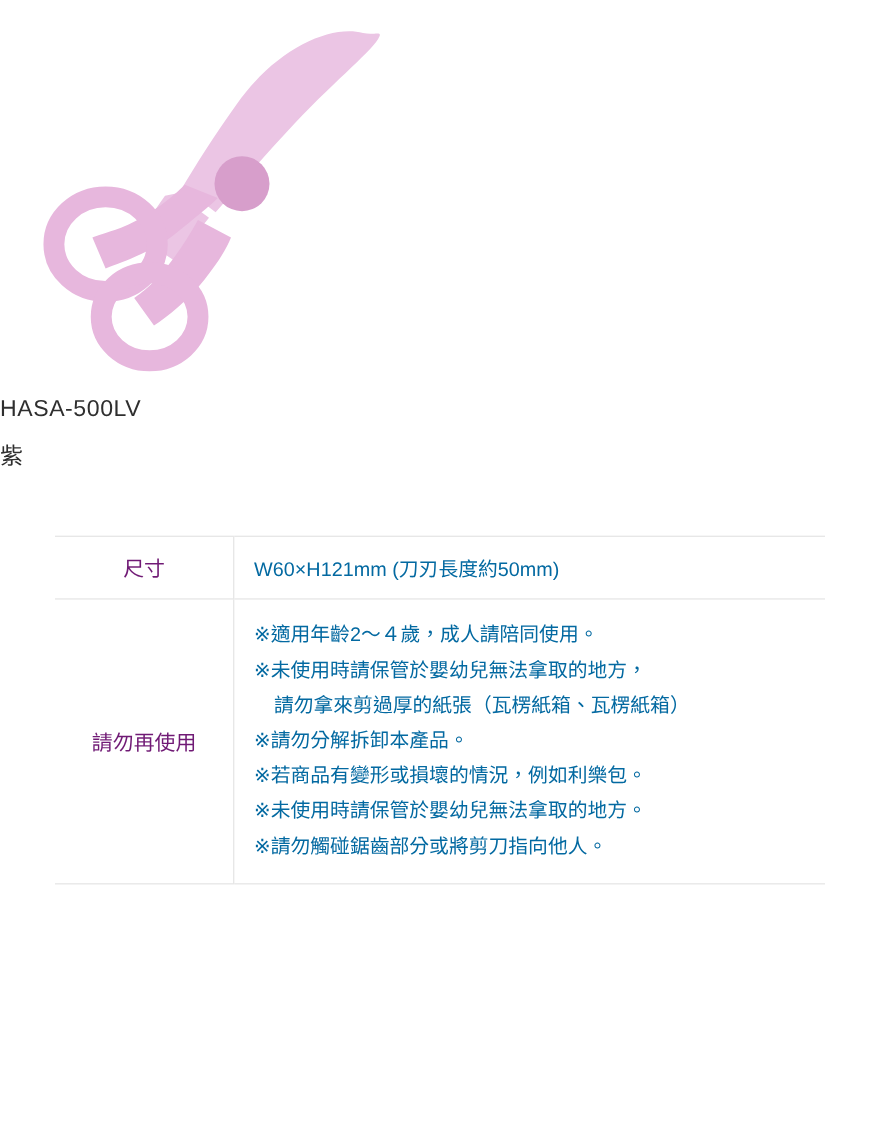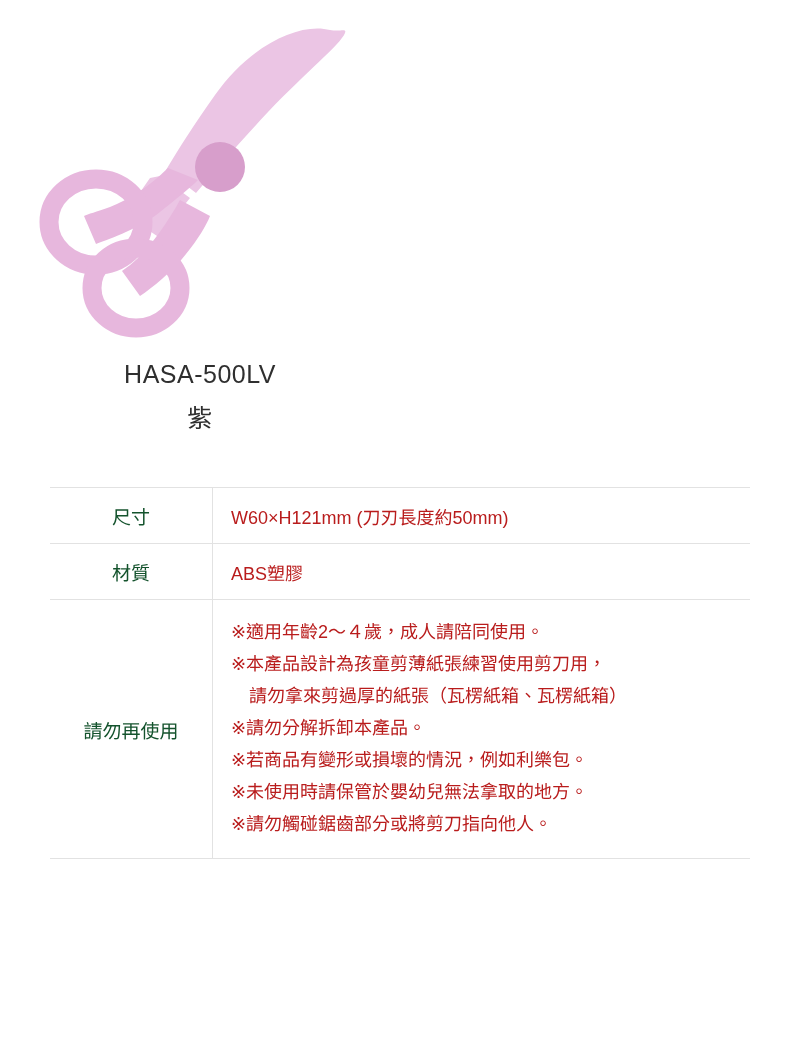--- a/index.html
+++ b/index.html
@@ -40,22 +40,22 @@
     height: 345px;
   }
   .scissors-wrap svg {
     display: block;
   }
 
   .caption {
     position: absolute;
     left: 0;
     width: 400px;
-    text-align: center;
-    font-size: 25px;
+    text-align: left;
+    font-size: 21px;
     letter-spacing: 0.5px;
     color: #2f2f2f;
   }
   .caption.model { top: 360px; }
   .caption.color { top: 398px; }
 
   
   .spec-table {
     position: absolute;
     top: 487px;
@@ -67,28 +67,28 @@
   .spec-table tr {
     border-top: 1px solid #e2e2e2;
     border-bottom: 1px solid #e2e2e2;
   }
   .spec-table th {
     width: 150px;
     font-weight: normal;
     text-align: center;
     vertical-align: middle;
     padding: 14px 6px;
-    color: #14532d;
+    color: #701a75;
     font-size: 19px;
     border-right: 1px solid #e2e2e2;
   }
   .spec-table td {
     padding: 14px 0 14px 18px;
     vertical-align: middle;
-    color: #b91c1c;
+    color: #0369a1;
     font-size: 18px;
   }
   .spec-table tr.notes th {
     vertical-align: middle;
   }
   .spec-table tr.notes td {
     padding-top: 16px;
     padding-bottom: 18px;
   }
   .note-line {
@@ -130,29 +130,25 @@
 
 
 </div>
 
 <table class="spec-table">
   <tbody>
     <tr>
       <th>尺寸</th>
       <td>W60×H121mm (刀刃長度約50mm)</td>
     </tr>
-    <tr>
-      <th>材質</th>
-      <td>ABS塑膠</td>
-    </tr>
     <tr class="notes">
       <th>請勿再使用</th>
       <td>
         <div class="note-line">※適用年齡2～４歲，成人請陪同使用。</div>
-        <div class="note-line">※本產品設計為孩童剪薄紙張練習使用剪刀用，</div>
+        <div class="note-line">※未使用時請保管於嬰幼兒無法拿取的地方，</div>
         <div class="note-line indent">請勿拿來剪過厚的紙張（瓦楞紙箱、瓦楞紙箱）</div>
         <div class="note-line">※請勿分解拆卸本產品。</div>
         <div class="note-line">※若商品有變形或損壞的情況，例如利樂包。</div>
         <div class="note-line">※未使用時請保管於嬰幼兒無法拿取的地方。</div>
         <div class="note-line">※請勿觸碰鋸齒部分或將剪刀指向他人。</div>
       </td>
     </tr>
   </tbody>
 </table>
 

